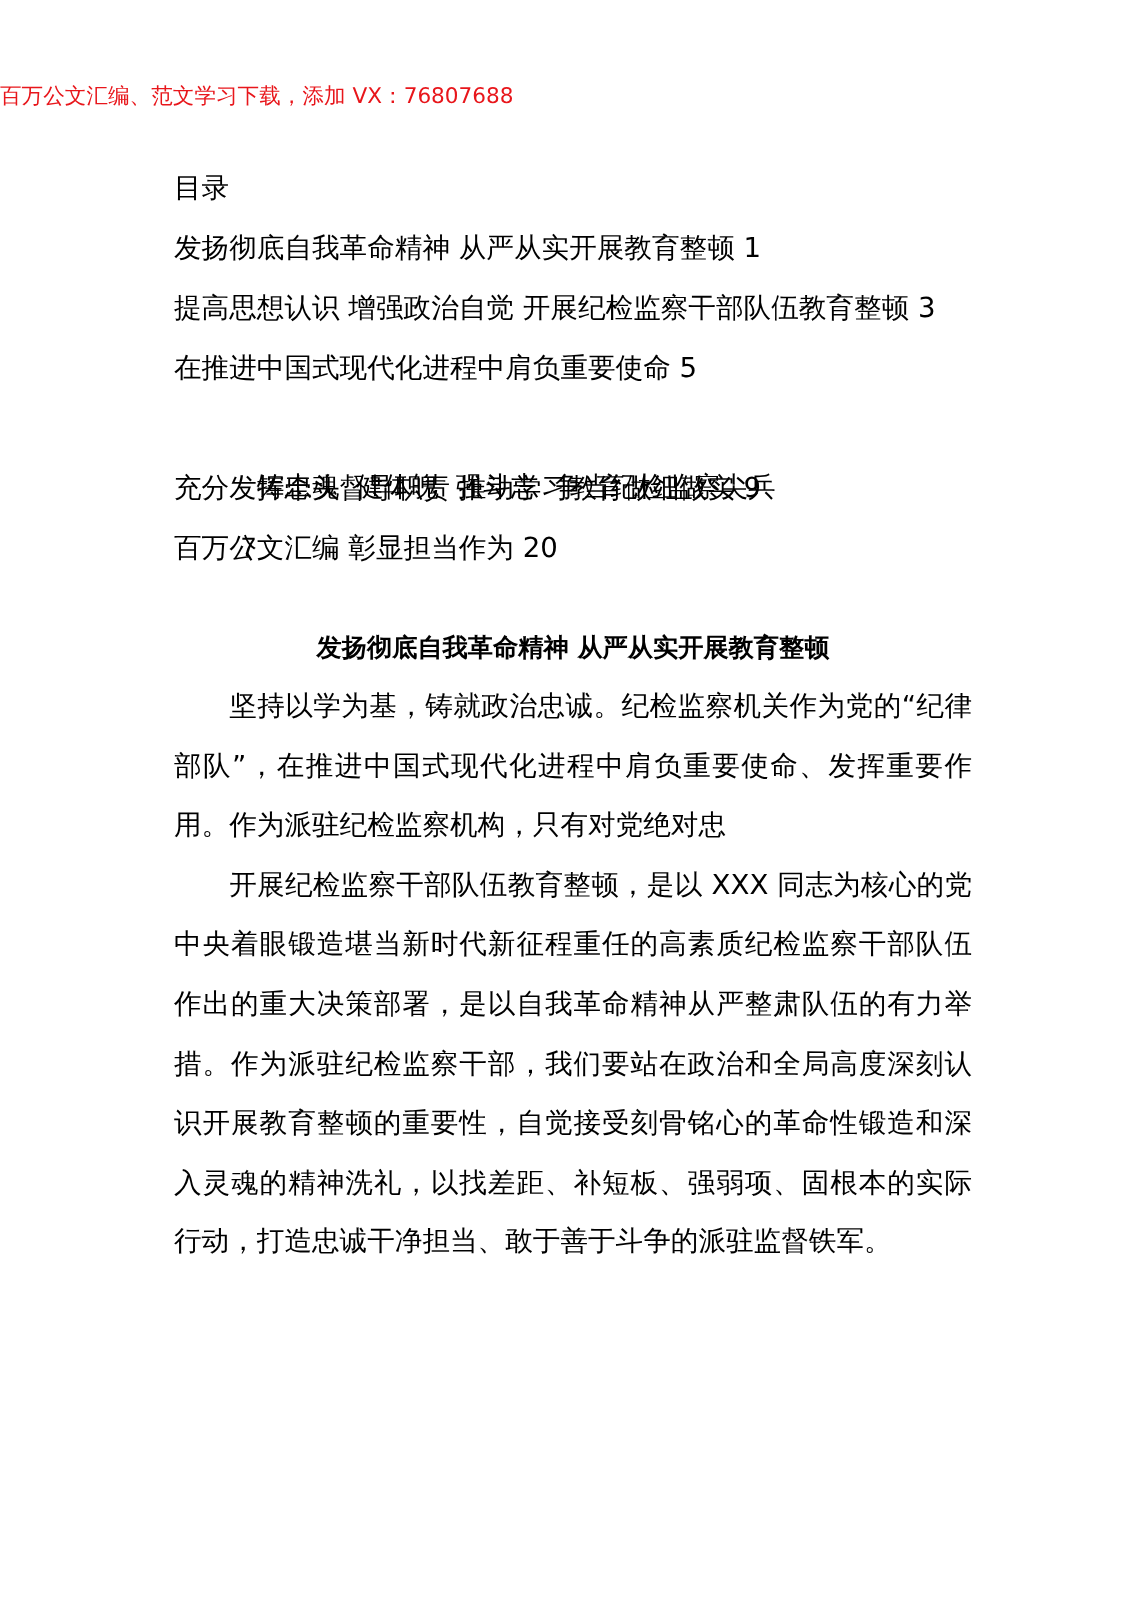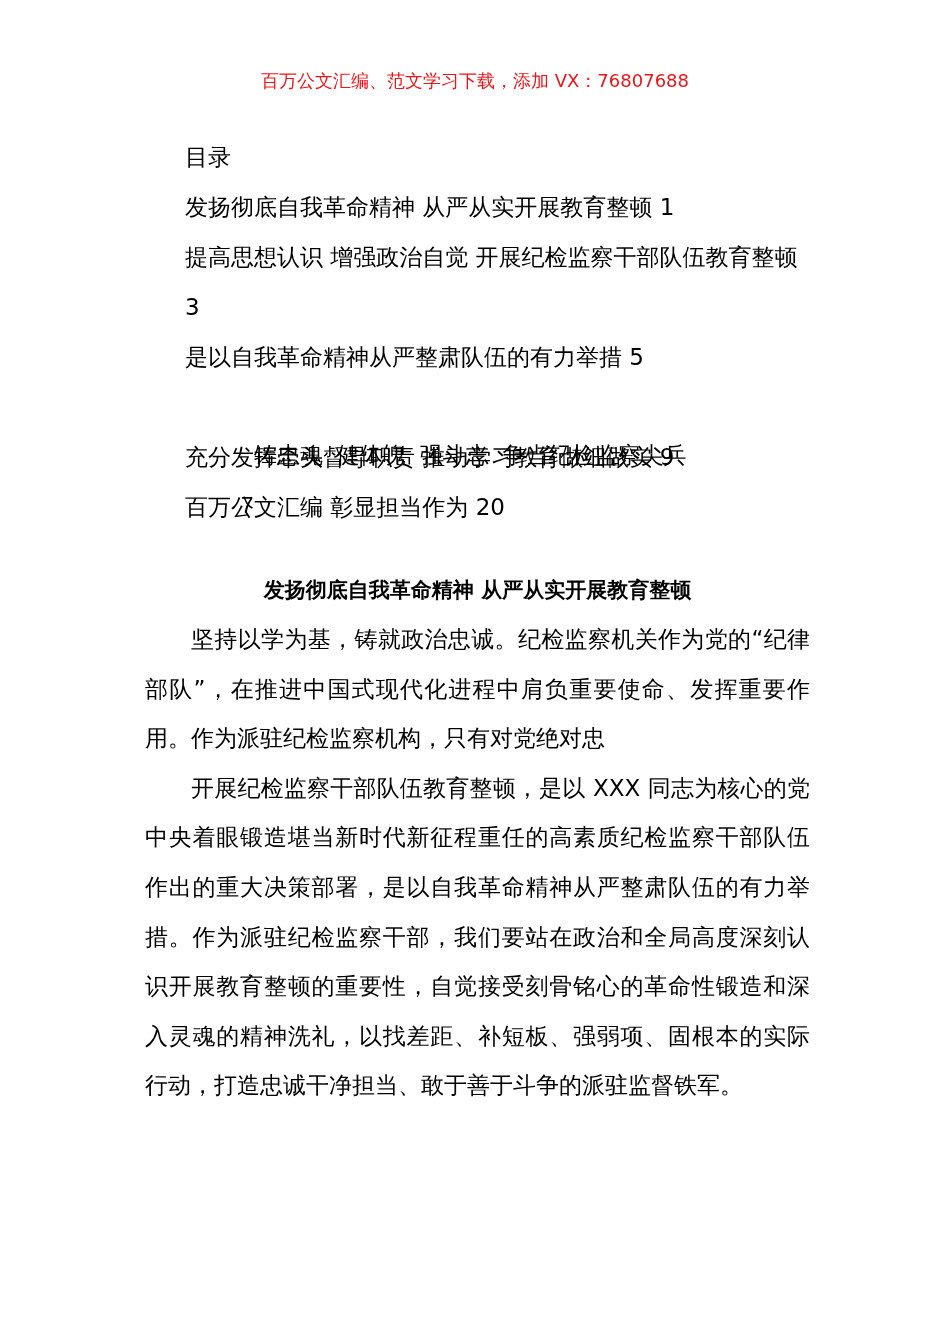--- a/index.html
+++ b/index.html
@@ -13,37 +13,36 @@
       position: relative;
       overflow: hidden;
       font-family: "DejaVu Sans", "Liberation Sans", sans-serif;
       color: #000000;
     }
     .page-header {
       position: absolute;
       top: 68px;
       left: 0;
       width: 950px;
-      text-align: center;
+      text-align: left;
       font-size: 18px;
       line-height: 26px;
       color: #e8161b;
     }
     .content {
       position: absolute;
       left: 145px;
       top: 132px;
       width: 665px;
     }
     .toc-title, .toc-item {
       font-size: 23px;
       line-height: 50px;
       height: 50px;
       white-space: nowrap;
-      margin-left: 40px;
     }
     .toc-item.wrap {
       white-space: normal;
       height: auto;
     }
     .spacer {
       height: 33px;
     }
     .section-title {
       text-align: center;
@@ -70,21 +69,21 @@
 
   <div class="toc-item">
     <span>发扬彻底自我革命精神 从严从实开展教育整顿</span>
     <span>1</span>
   </div>
   <div class="toc-item wrap">
     <span>提高思想认识 增强政治自觉 开展纪检监察干部队伍教育整顿</span>
     <span>3</span>
   </div>
   <div class="toc-item">
-    <span>是以自我革命精神从严整肃队伍的有力举措</span>
+    <span>在推进中国式现代化进程中肩负重要使命</span>
     <span>5</span>
   </div>
   <div class="toc-item" style="white-space:pre;font-family:Liberation Mono, monospace;">
     <span> 铸忠魂 健体魄 强斗志 争当纪检监察尖兵</span>
     <span>7</span>
   </div>
   <div class="toc-item">
     <span>充分发挥牵头督导职责 推动学习教育做细做实</span>
     <span>9</span>
   </div>

